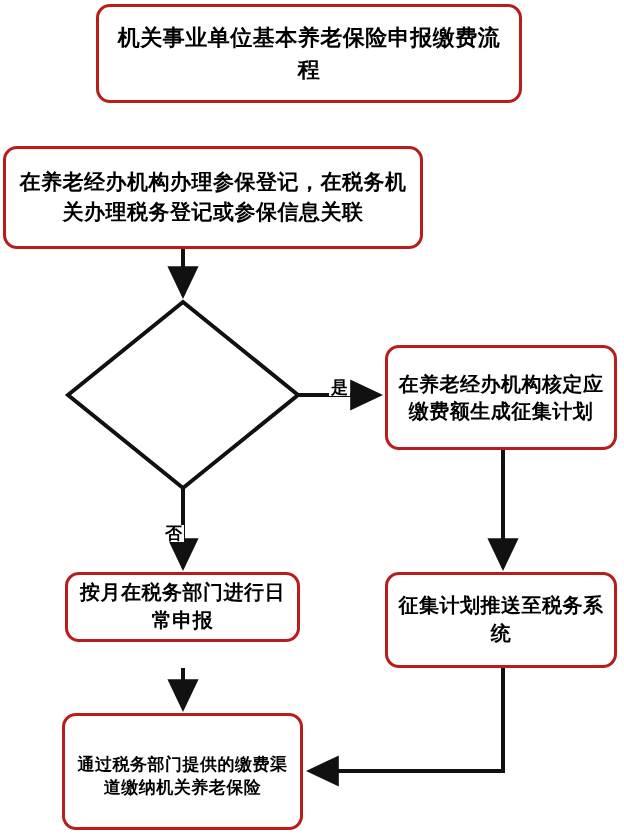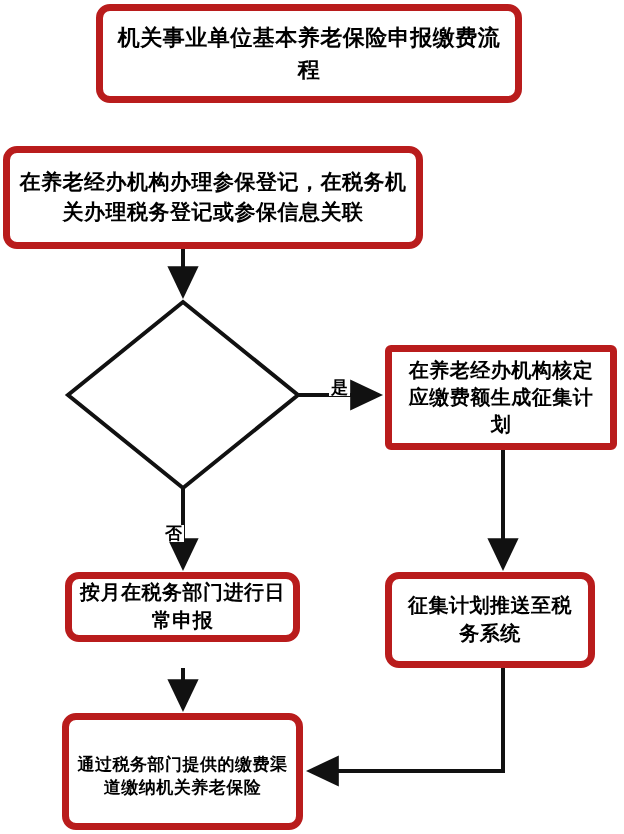--- a/index.html
+++ b/index.html
@@ -29,21 +29,21 @@
     position: absolute;
     box-sizing: border-box;
     display: flex;
     align-items: center;
     justify-content: center;
     text-align: center;
     background: #ffffff;
     color: #000000;
   }
   .node-rect {
-    border: 7px solid #b91c1c;
+    border: 3px solid #b91c1c;
     border-radius: 14px;
     padding: 21px 8px;
   }
   .node-text {
     display: block;
     width: 100%;
     font-weight: 700;
     letter-spacing: 0.5px;
     line-height: 1.32;
     white-space: pre-line;
@@ -66,31 +66,31 @@
   }
   #node-decision .node-text {
     position: relative;
     font-size: 15px;
     line-height: 1.45;
     z-index: 2;
     padding: 0 34px;
   }
 
   #node-verify {
-    left: 385px; top: 345px; width: 232px; height: 105px; border-radius: 6px;
+    left: 385px; top: 345px; width: 232px; height: 105px;
   }
   #node-verify .node-text { font-size: 20px; line-height: 1.35; }
 
   #node-monthly {
     left: 65px;  top: 572px; width: 235px; height: 70px;
   }
   #node-monthly .node-text { font-size: 20px; line-height: 1.38; }
 
   #node-push {
-    left: 385px; top: 572px; width: 210px; height: 96px;
+    left: 385px; top: 572px; width: 232px; height: 96px;
   }
   #node-push .node-text { font-size: 20px; line-height: 1.38; }
 
   #node-pay {
     left: 62px;  top: 713px; width: 241px; height: 117px;
   }
   #node-pay .node-text { font-size: 17px; line-height: 1.38; margin-top: 9px; }
 
   .edge-label {
     position: absolute;

